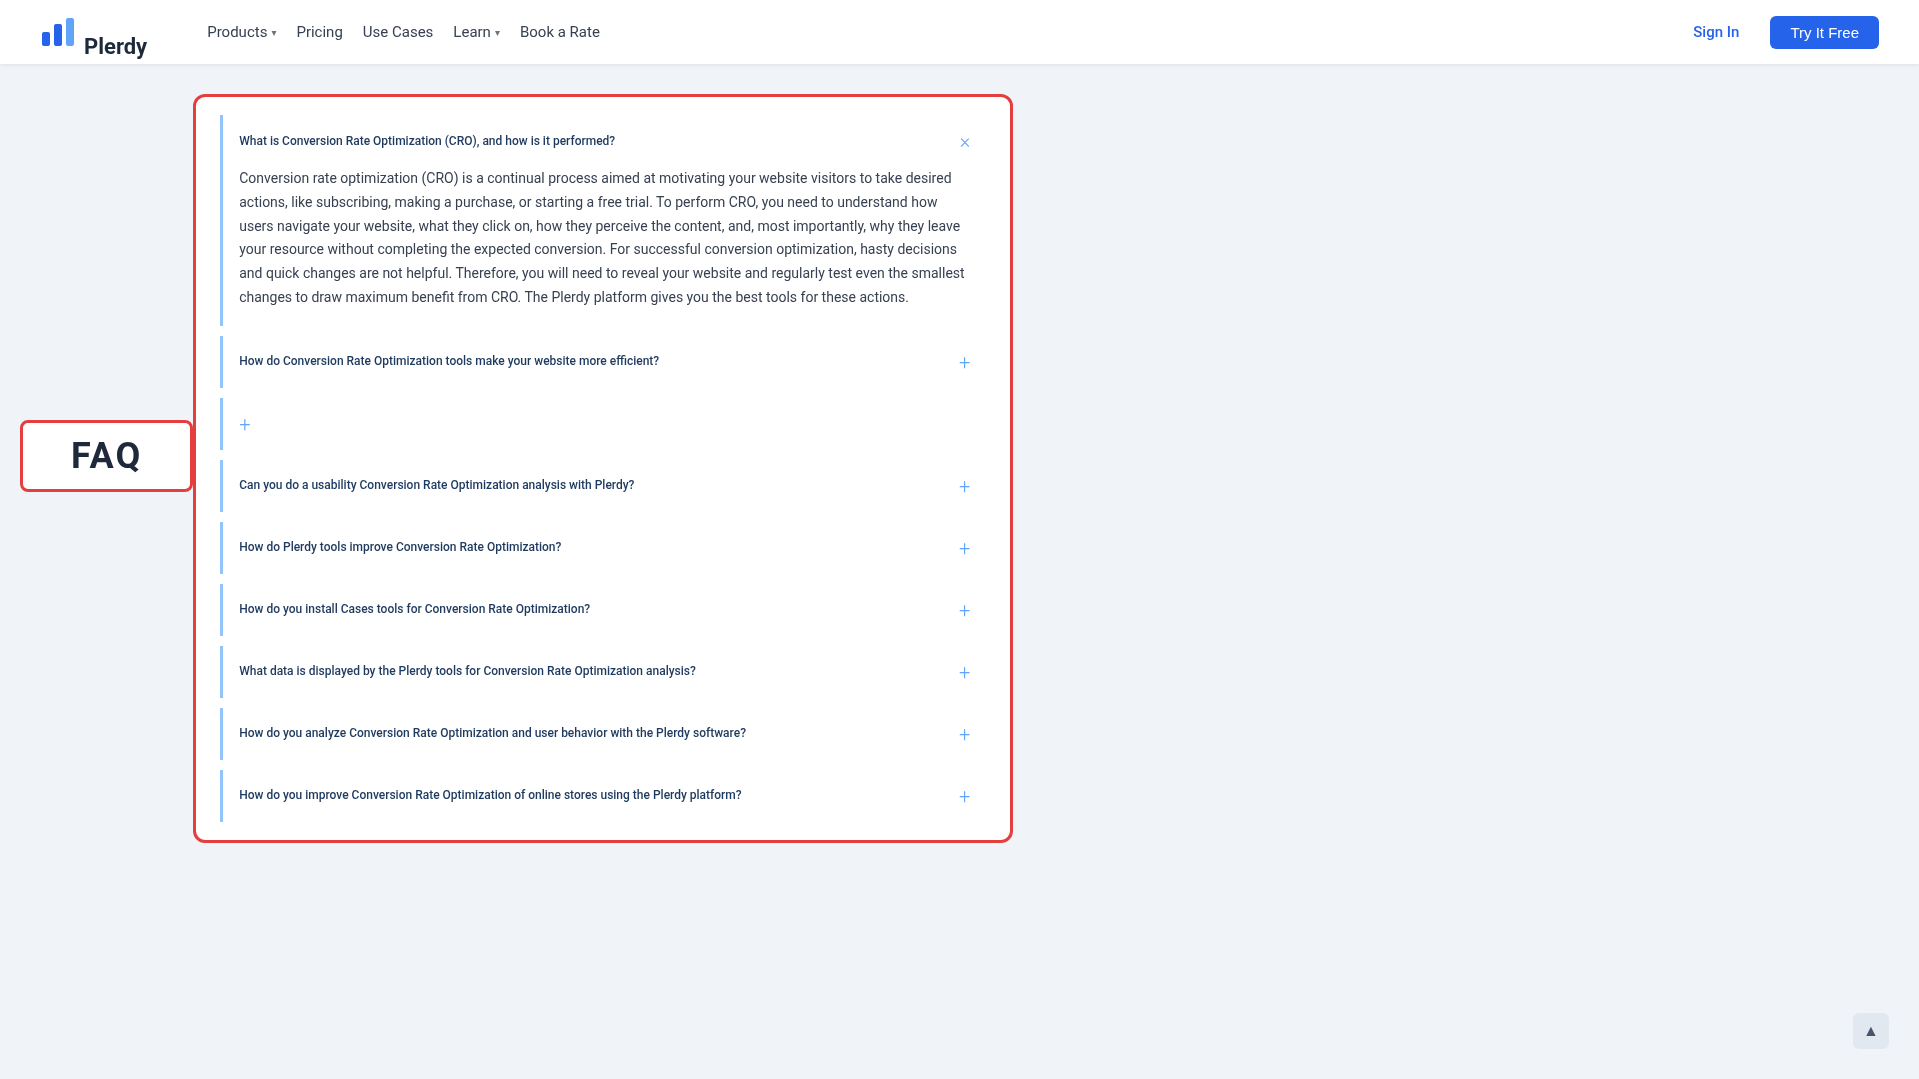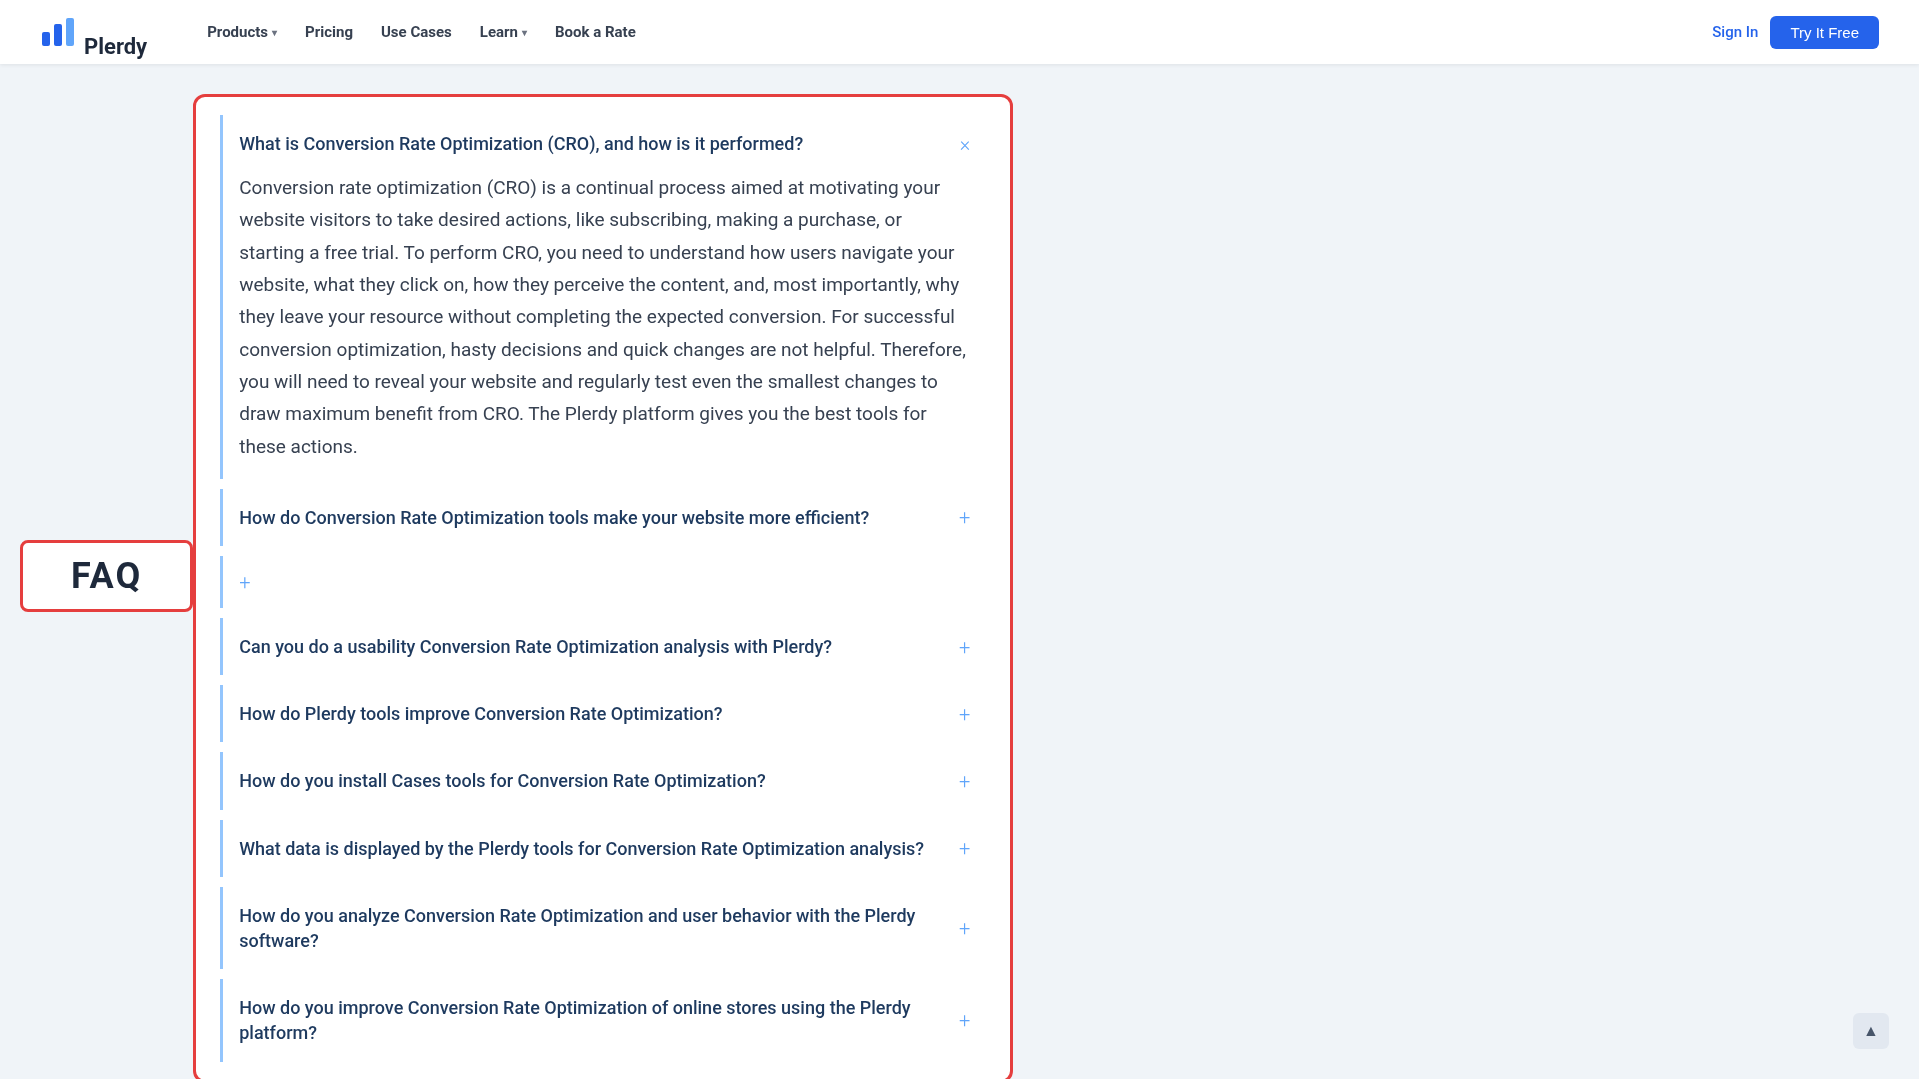--- a/index.html
+++ b/index.html
@@ -33,40 +33,39 @@
     }
     .logo-text {
       font-size: 22px;
       font-weight: 700;
       color: #1e293b;
       margin-top: 28px;
     }
     .navbar-nav {
       display: flex;
       align-items: center;
-      gap: 28px;
+      gap: 20px;
       flex: 1;
-      font-weight: bold;
     }
     .nav-item {
       font-size: 15px;
       color: #374151;
       cursor: pointer;
       display: flex;
       align-items: center;
       gap: 4px;
     }
     .nav-chevron {
       font-size: 10px;
       color: #6b7280;
     }
     .navbar-actions {
       display: flex;
       align-items: center;
-      gap: 12px;
+      gap: 31px;
     }
     .sign-in-btn {
       font-size: 15px;
       color: #2563eb;
       cursor: pointer;
       font-weight: 500;
     }
     .try-free-btn {
       background: #2563eb;
       color: #fff;
@@ -119,40 +118,40 @@
 
     .faq-item-header {
       display: flex;
       align-items: center;
       justify-content: space-between;
       padding: 16px 16px 16px 16px;
       cursor: pointer;
     }
 
     .faq-question {
-      font-size: 18px;
+      font-size: 12px;
       font-weight: 500;
       color: #1e3a5f;
       flex: 1;
       padding-right: 12px;
       line-height: 1.4;
     }
 
     .faq-icon {
       font-size: 20px;
       color: #60a5fa;
       font-weight: 300;
       flex-shrink: 0;
       line-height: 1;
     }
 
     
     .faq-answer {
       padding: 0 16px 16px 16px;
-      font-size: 19px;
+      font-size: 14px;
       color: #374151;
       line-height: 1.7;
       display: none;
     }
     .faq-item.expanded .faq-answer {
       display: block;
     }
     .faq-item.expanded .faq-icon-close {
       display: inline;
     }

